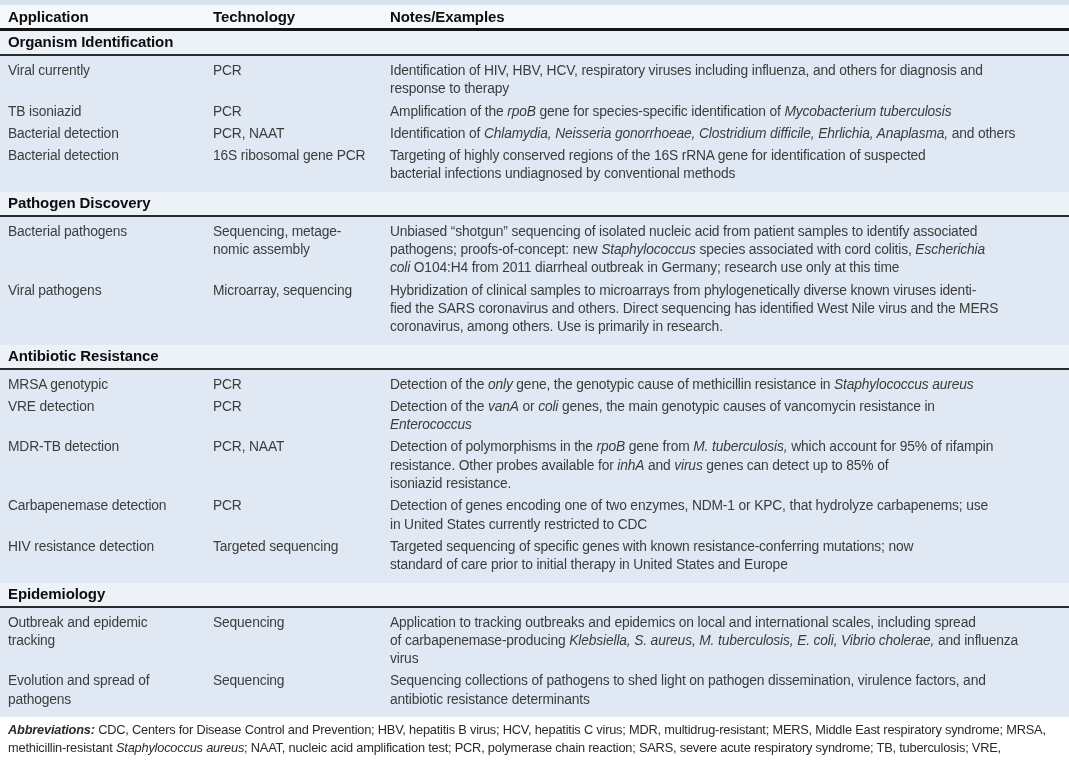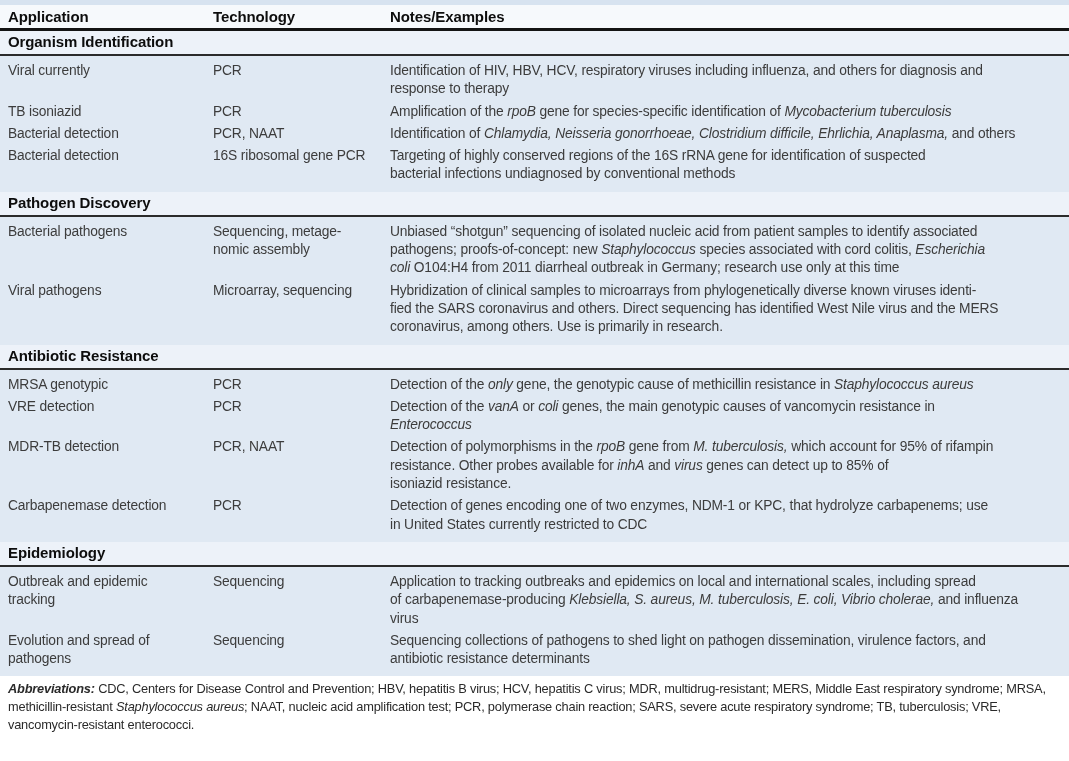--- a/index.html
+++ b/index.html
@@ -100,20 +100,25 @@
         <div class="row">
           <div class="cell">MDR-TB detection</div>
           <div class="cell">PCR, NAAT</div>
           <div class="cell">Detection of polymorphisms in the <span class="i">rpoB</span> gene from <span class="i">M. tuberculosis,</span> which account for 95% of rifampin<br>resistance. Other probes available for <span class="i">inhA</span> and <span class="i">virus</span> genes can detect up to 85% of<br>isoniazid resistance.</div>
         </div>
         <div class="row">
           <div class="cell">Carbapenemase detection</div>
           <div class="cell">PCR</div>
           <div class="cell">Detection of genes encoding one of two enzymes, NDM-1 or KPC, that hydrolyze carbapenems; use<br>in United States currently restricted to CDC</div>
         </div>
+        <div class="row">
+          <div class="cell">HIV resistance detection</div>
+          <div class="cell">Targeted sequencing</div>
+          <div class="cell">Targeted sequencing of specific genes with known resistance-conferring mutations; now<br>standard of care prior to initial therapy in United States and Europe</div>
+        </div>
       </div>
       <div class="section-band"><span class="section-title">Epidemiology</span></div>
       <div class="section-rows">
         <div class="row">
           <div class="cell">Outbreak and epidemic<br>tracking</div>
           <div class="cell">Sequencing</div>
           <div class="cell">Application to tracking outbreaks and epidemics on local and international scales, including spread<br>of carbapenemase-producing <span class="i">Klebsiella, S. aureus, M. tuberculosis, E. coli, Vibrio cholerae,</span> and influenza<br>virus</div>
         </div>
         <div class="row">
           <div class="cell">Evolution and spread of<br>pathogens</div>

